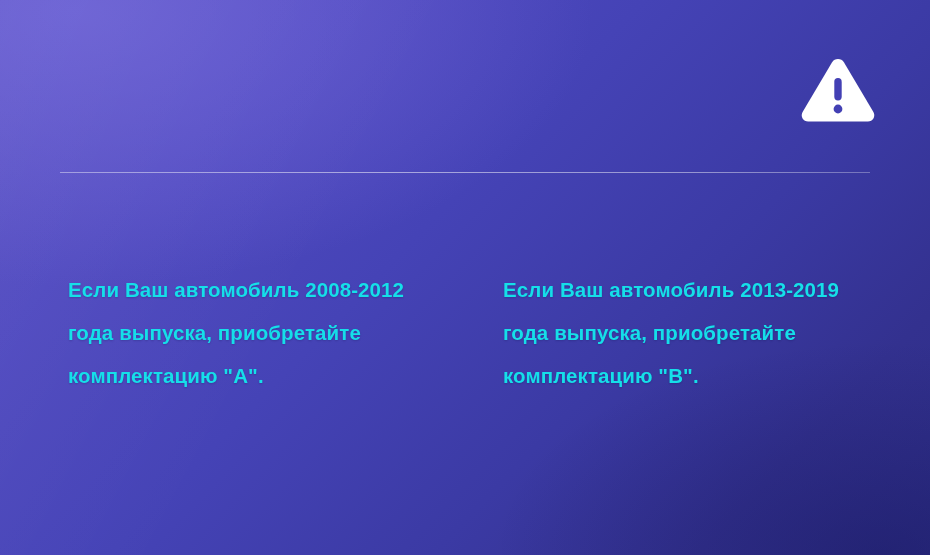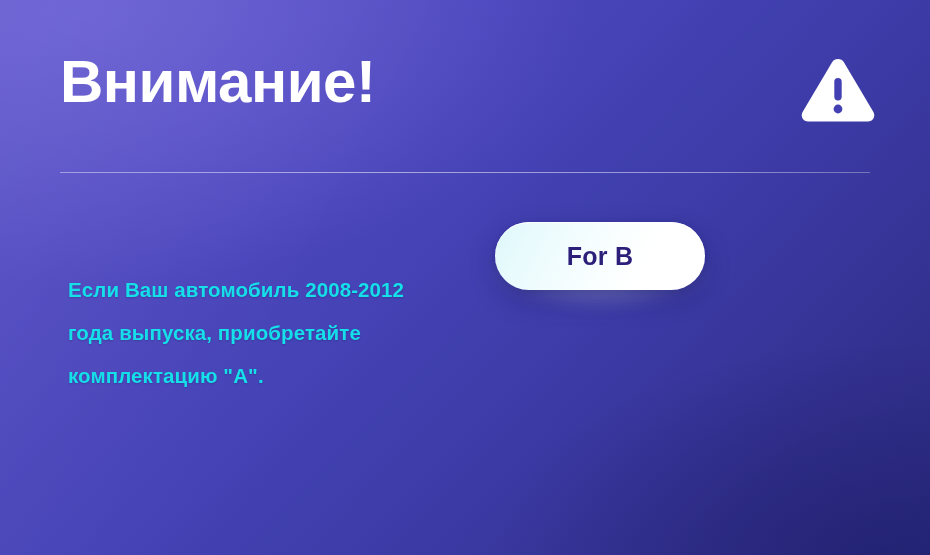--- a/index.html
+++ b/index.html
@@ -159,40 +159,36 @@
     letter-spacing: 0.1px;
     text-shadow: 0 1px 2px rgba(10,10,60,0.20);
   }
 </style>
 </head>
 <body>
 
 <div class="banner">
   <div class="content">
 
-    <h1 class="header-title">Внимание!</h1>
 
     <div class="warning-icon">
       <svg viewBox="0 0 76 66" xmlns="http://www.w3.org/2000/svg" aria-hidden="true">
         <path d="M32.1 4.2 L2.6 54.0 C0.1 58.3 3.2 63.6 8.2 63.6 L67.8 63.6 C72.8 63.6 75.9 58.3 73.4 54.0 L43.9 4.2 C41.4 0.0 34.6 0.0 32.1 4.2 Z" fill="#ffffff"></path>
         <rect x="34.3" y="20.0" width="7.4" height="22.5" rx="3.7" fill="#4340b4"></rect>
         <circle cx="38" cy="51.0" r="4.4" fill="#4340b4"></circle>
       </svg>
     </div>
 
     <div class="divider"></div>
 
     <div class="columns">
 
       <div class="column col-0">
         <p class="desc">Если Ваш автомобиль 2008-2012 года выпуска, приобретайте комплектацию "A".</p>
       </div>
 
       <div class="column col-1">
-        <div class="pill-wrap">
-          <div class="pill-glow"></div>
-          <button class="pill">For B</button>
-        </div>
+        <p class="desc">Если Ваш автомобиль 2013-2019 года выпуска, приобретайте комплектацию "B".</p>
       </div>
 
     </div>
   </div>
 </div>
 
 </body></html>

